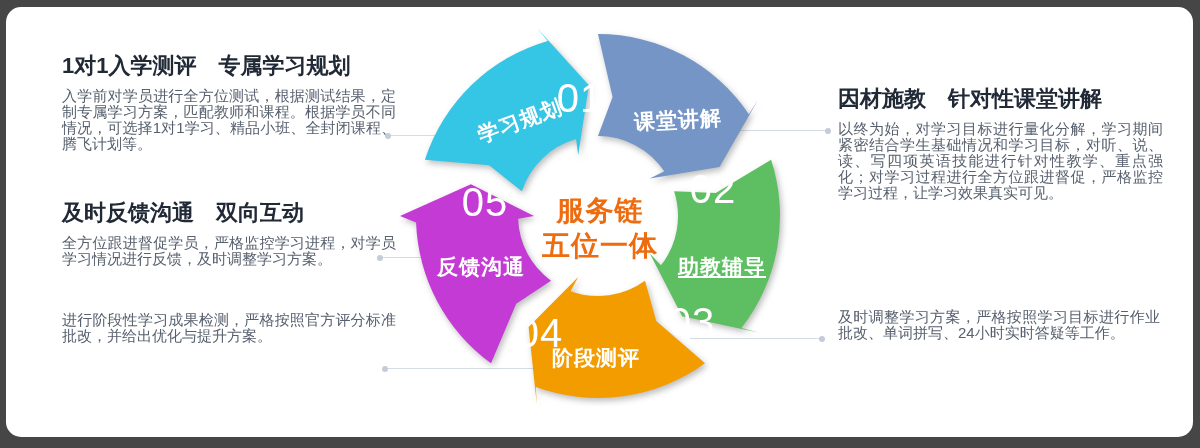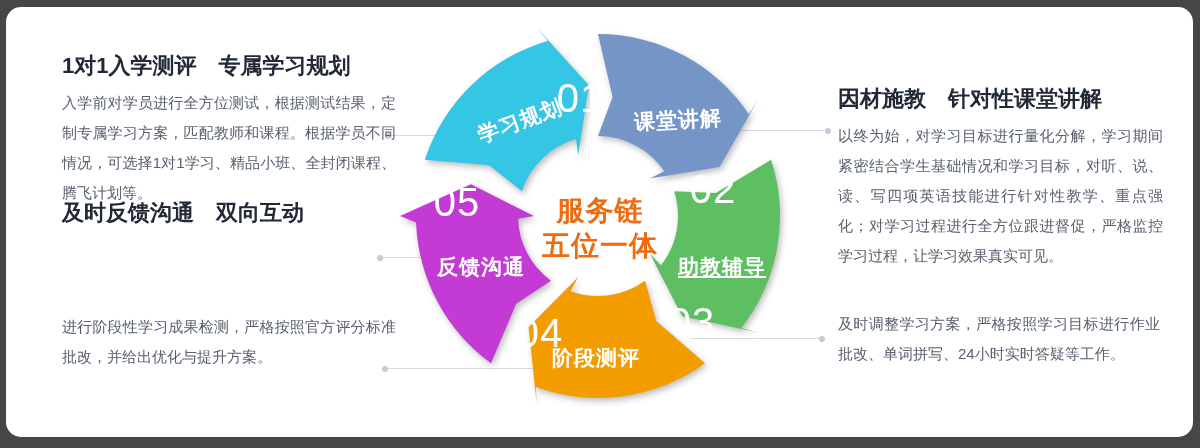--- a/index.html
+++ b/index.html
@@ -14,21 +14,21 @@
     position:absolute; left:6px; top:7px; width:1187px; height:430px;
     background:#ffffff; border-radius:15px;
   }
   
   .block { position:absolute; z-index:3; }
   .block h3 {
     font-size:22px; line-height:26px; font-weight:700;
     color:#212936; white-space:pre-wrap; letter-spacing:0;
   }
   .block p {
-    margin-top:9px; font-size:15px; line-height:30px;
+    margin-top:9px; font-size:15px; line-height:16px;
     color:#57606e; text-align:justify;
   }
   .b1 { left:62px;  top:46px;  width:334px;margin-top:7px; }
   .b2 { left:62px;  top:200px; width:334px; }
   .b3 { left:62px;  top:303px; width:334px; }
   .b4 { left:838px; top:86px;  width:325px; }
   .b5 { left:838px; top:300px; width:322px; }
   
   .conn { position:absolute; height:1px; background:#d5dce4; z-index:1; }
   .conn .dot {
@@ -76,39 +76,40 @@
   <path d="M205 28 A182 182 0 0 1 355.9 108.2 L365.2 93.6 L326.5 160.9 L256.8 172.4 L271.3 165.3 A80 80 0 0 0 205 130 L219.6 90.9 Z" fill="#7495c6"></path>
   <path d="M378.1 153.8 A182 182 0 0 1 348.4 322.1 L365.2 326.4 L289.2 310.3 L256.8 247.6 L268.0 259.3 A80 80 0 0 0 281.1 185.3 L322.8 187.1 Z" fill="#5dbf62"></path>
   <path d="M312.0 357.2 A182 182 0 0 1 142.8 381.0 L143.8 398.3 L135.6 321.1 L185.2 270.9 L177.6 285.2 A80 80 0 0 0 252.0 274.7 L263.2 315.0 Z" fill="#f29c00"></path>
   <path d="M98.0 357.2 A182 182 0 0 1 23.1 216.4 L7 210 L77.9 178.3 L141 210 L125.1 212.8 A80 80 0 0 0 158.0 274.7 L123.2 297.8 Z" fill="#c43ad4"></path>
 </svg>
 
 <div class="overlay num" style="left:580px; top:98px;">01</div>
 <div class="overlay num" style="left:713px; top:171px;margin-top:18px;">02</div>
 <div class="overlay num" style="left:692px; top:322px;">03</div>
 <div class="overlay num" style="left:540px; top:333px;">04</div>
-<div class="overlay num" style="left:457px; top:202px;">05</div>
+<div class="overlay num" style="left:485px; top:202px;">05</div>
 
 <div class="overlay albl" style="left:520px; top:121px; transform:translate(-50%,-50%) rotate(-20deg);">学习规划</div>
 <div class="overlay albl" style="left:678px; top:120px; transform:translate(-50%,-50%) rotate(-3deg);">课堂讲解</div>
 <div class="overlay albl" style="left:722px; top:267px;text-decoration:underline;">助教辅导</div>
 <div class="overlay albl" style="left:596px; top:358px;">阶段测评</div>
 <div class="overlay albl" style="left:481px; top:267px;font-family:Liberation Mono, monospace;">反馈沟通</div>
 
 <div class="center-title" style="color:#ee6c10;">
   <div>服务链</div>
   <div>五位一体</div>
 </div>
 
 <div class="block b1">
   <h3>1对1入学测评　专属学习规划</h3>
   <p>入学前对学员进行全方位测试，根据测试结果，定制专属学习方案，匹配教师和课程。根据学员不同情况，可选择1对1学习、精品小班、全封闭课程、腾飞计划等。</p>
 </div>
 <div class="block b2">
   <h3>及时反馈沟通　双向互动</h3>
+  <p>全方位跟进督促学员，严格监控学习进程，对学员学习情况进行反馈，及时调整学习方案。</p>
 </div>
 <div class="block b3">
   <p>进行阶段性学习成果检测，严格按照官方评分标准批改，并给出优化与提升方案。</p>
 </div>
 <div class="block b4">
   <h3>因材施教　针对性课堂讲解</h3>
   <p>以终为始，对学习目标进行量化分解，学习期间紧密结合学生基础情况和学习目标，对听、说、读、写四项英语技能进行针对性教学、重点强化；对学习过程进行全方位跟进督促，严格监控学习过程，让学习效果真实可见。</p>
 </div>
 <div class="block b5">
   <p>及时调整学习方案，严格按照学习目标进行作业批改、单词拼写、24小时实时答疑等工作。</p>

